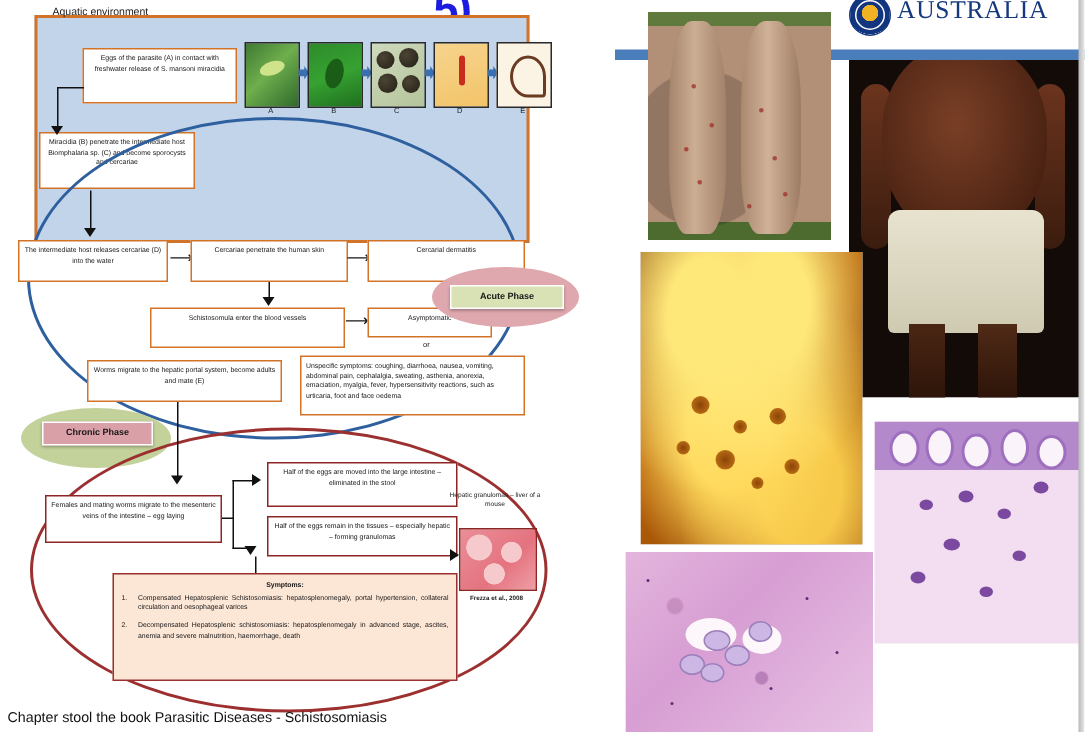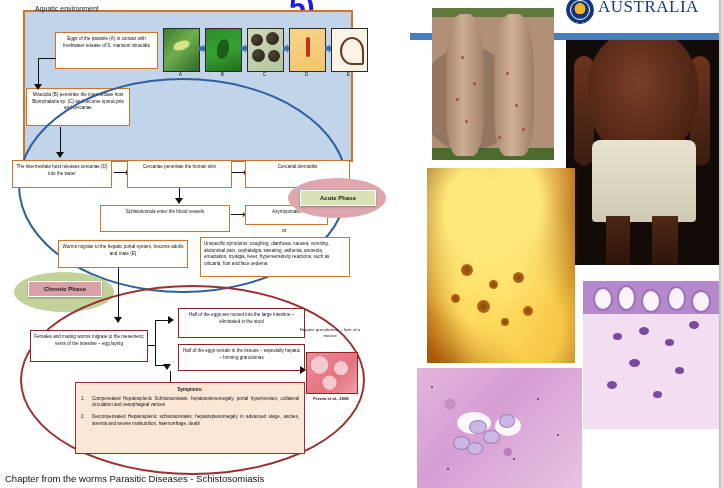--- a/index.html
+++ b/index.html
@@ -351,21 +351,21 @@
         <span class="sym-txt">Compensated Hepatosplenic Schistosomiasis: hepatosplenomegaly, portal hypertension, collateral circulation and oesophageal varices</span>
       </span>
       <span class="sym-item">
         <span class="sym-num">2.</span>
         <span class="sym-txt">Decompensated Hepatosplenic schistosomiasis: hepatosplenomegaly in advanced stage, ascites, anemia and severe malnutrition, haemorrhage, death</span>
       </span>
     </div>
 
     <div class="vline" style="left:170px;top:371px;width:1px;height:11px;"></div>
 
-    <div id="footer-cap">Chapter from the worms Parasitic Diseases - Schistosomiasis</div>
+    <div id="footer-cap">Chapter stool the book Parasitic Diseases - Schistosomiasis</div>
   </div>
 
   <div id="right-panel">
     <div id="au-header"></div>
     <div id="au-logo">
         <div class="ring"></div>
       </div>
     <div id="au-title">AUSTRALIA</div>
     <div id="au-bluebar"></div>
 

